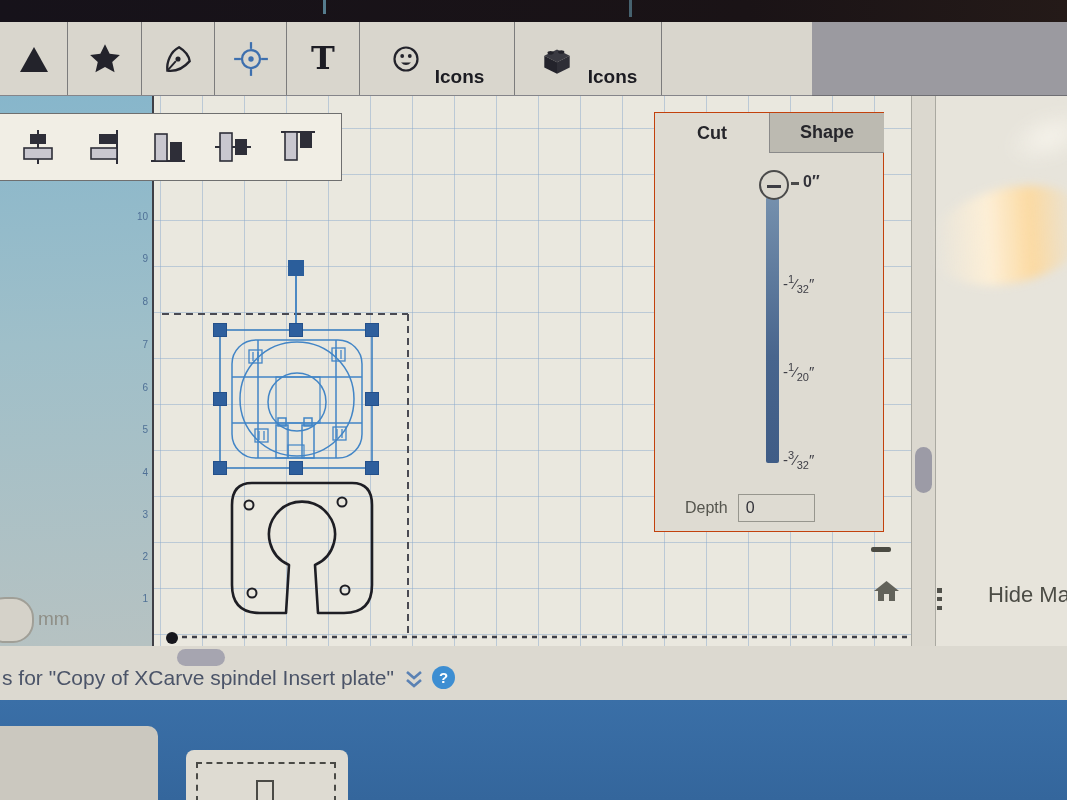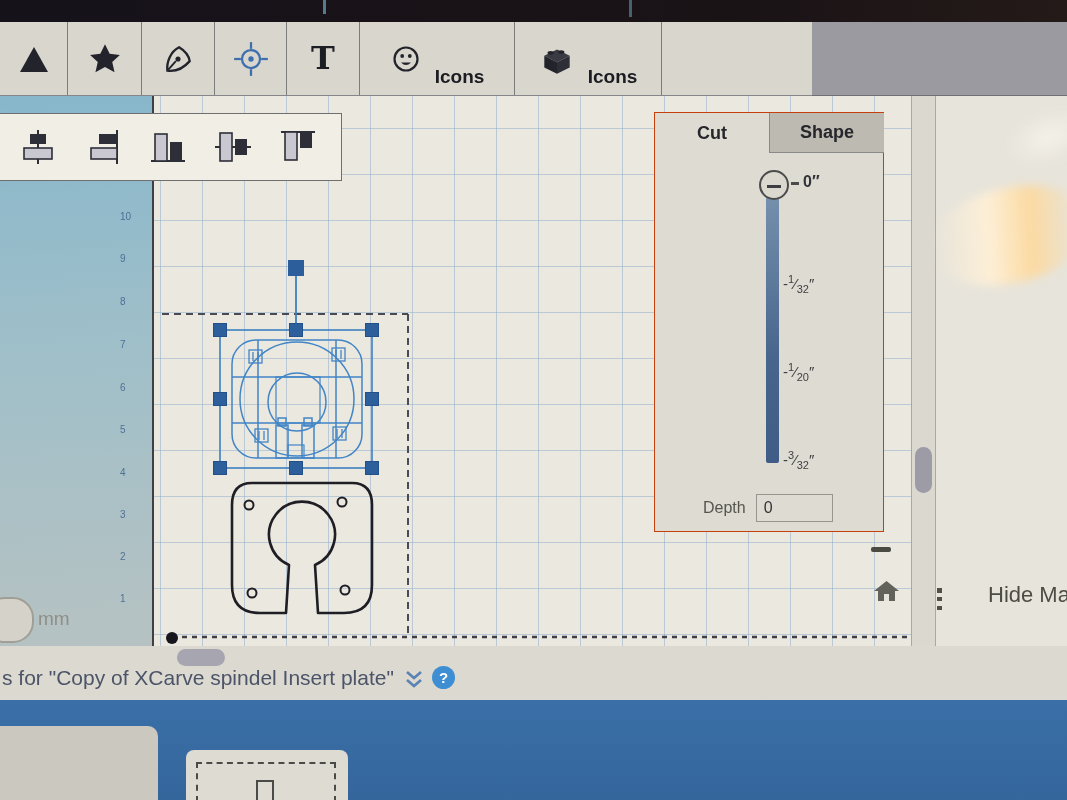--- a/index.html
+++ b/index.html
@@ -15,21 +15,21 @@
   .toolbar{left:0;top:22px;width:812px;height:73px;display:flex;background:#d9d6cd;
            border-bottom:1px solid #85858a;z-index:40;}
   .tb-cell{height:100%;display:flex;align-items:center;justify-content:center;gap:13px;
            border-right:1px solid #7c7c7c;box-sizing:border-box;cursor:pointer;}
   .tb-label{font-size:19px;color:#1c1c22;font-weight:600;margin-top:36px;}
   .toolbar-filler{left:812px;top:22px;width:255px;height:73px;background:#9b9aa0;border-bottom:1px solid #6f6f74;z-index:40;}
 
   
   .side-blue{left:0;top:95px;width:152px;height:551px;
              background:linear-gradient(178deg,#87b6cb 0%,#9fbfc9 45%,#b6c2c2 100%);z-index:5;}
-  .ruler-num{width:28px;text-align:left;font-size:10px;color:#4f7096;z-index:6;}
+  .ruler-num{width:28px;text-align:right;font-size:10px;color:#4f7096;z-index:6;}
   .canvas{left:152px;top:95px;width:760px;height:551px;background-color:#eae8df;
           border-left:2px solid #3f3f46;box-sizing:border-box;
           background-image:
             linear-gradient(to right, rgba(140,170,205,.5) 1px, transparent 1px),
             linear-gradient(to bottom, rgba(140,170,205,.5) 1px, transparent 1px);
           background-size:42px 46px;background-position:6px 33px;z-index:5;}
   .scene{left:152px;top:95px;z-index:8;}
   .scroll-col{left:911px;top:95px;width:25px;height:551px;background:#dbd8cf;
               border-left:1px solid #aaa9a1;border-right:1px solid #aaa9a1;box-sizing:border-box;z-index:6;}
   .v-thumb{left:915px;top:447px;width:17px;height:46px;border-radius:9px;background:#9c9ba6;z-index:7;cursor:pointer;}
@@ -57,21 +57,21 @@
                 background:linear-gradient(180deg,#7590ad,#48658d 60%,#3f5c86);border-radius:2px;cursor:pointer;}
   .slider-handle{left:104px;top:57px;width:26px;height:26px;border-radius:50%;background:#dbd8cf;
                  border:2px solid #4b4b4b;box-sizing:content-box;cursor:grab;}
   .handle-minus{position:absolute;left:6px;top:13px;width:14px;height:3px;background:#3d3d44;}
   .handle-tick{left:136px;top:69px;width:8px;height:2.5px;background:#4b4b4b;}
   .handle-label{left:148px;top:60px;font-size:16px;color:#33333a;font-weight:600;}
   .tick{position:absolute;left:128px;font-size:15px;color:#3e3e46;margin-top:8px;}
   .tick sup{font-size:11px;}
   .tick sub{font-size:11px;}
   .depth-row{left:30px;top:380px;width:178px;height:30px;display:flex;align-items:center;gap:10px;}
-  .depth-label{font-size:16px;color:#55554e;margin-left:18px;}
+  .depth-label{font-size:16px;color:#55554e;}
   .depth-input{width:68px;height:26px;background:transparent;border:1px solid #97968e;
                font-size:16px;color:#33333a;padding:0 0 0 7px;font-family:"Liberation Sans",sans-serif;}
 
   
   .min-dash{left:871px;top:547px;width:20px;height:5px;background:#4b4b43;border-radius:2px;z-index:21;cursor:pointer;}
   .home-btn{left:873px;top:579px;z-index:21;cursor:pointer;}
   .kebab{left:937px;top:588px;width:6px;height:22px;z-index:21;cursor:pointer;display:flex;flex-direction:column;justify-content:space-between;}
   .kebab span{width:4.5px;height:4.5px;background:#50504a;}
   .hide-ma{left:988px;top:582px;font-size:22px;color:#4c4c45;z-index:21;white-space:nowrap;cursor:pointer;}
 

